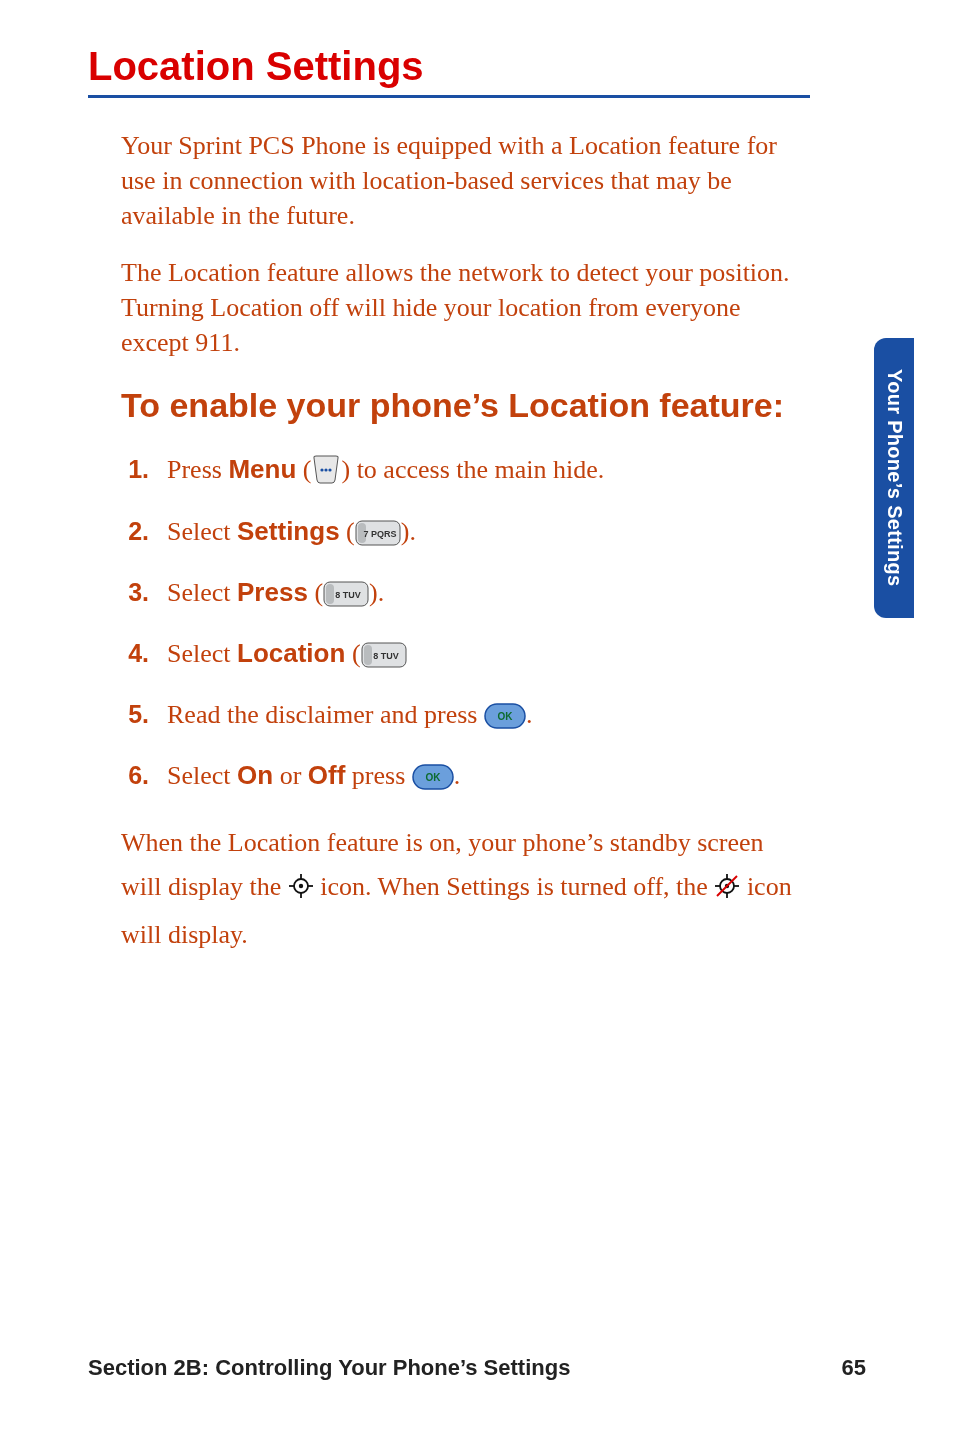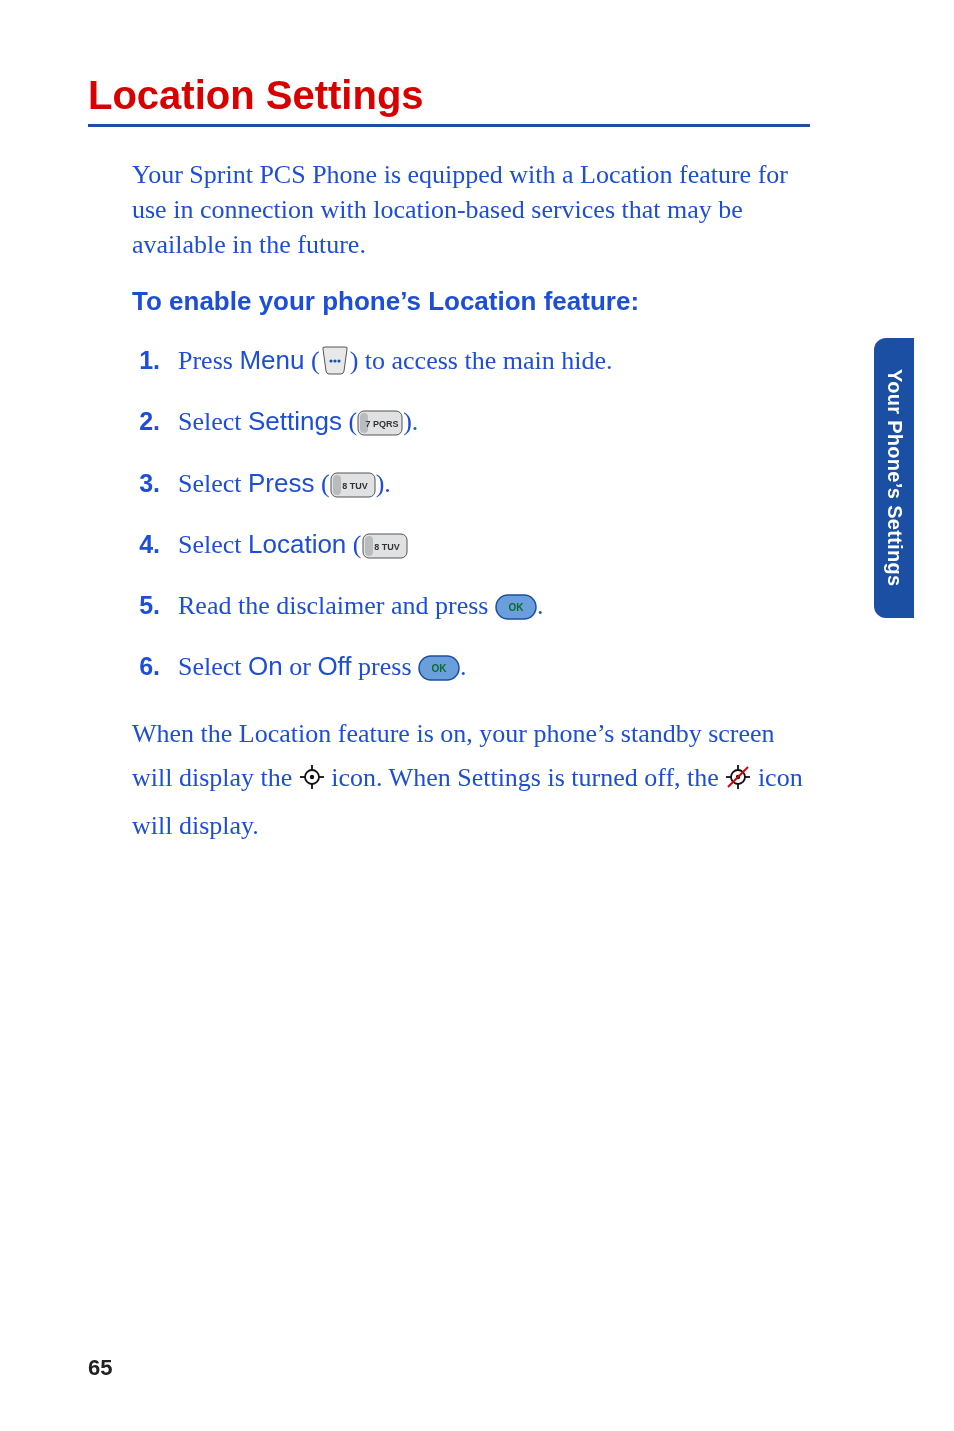--- a/index.html
+++ b/index.html
@@ -17,46 +17,46 @@
   .page {
     width: 954px;
     height: 1431px;
     position: relative;
     box-sizing: border-box;
   }
   .content {
     position: absolute;
     left: 88px;
     right: 144px;
-    top: 73px;
+    top: 44px;
   }
   h1.title {
     font-family: Arial, Helvetica, sans-serif;
     font-weight: 800;
     color: var(--red);
     font-size: 40px;
     margin: 0 0 6px 0;
     letter-spacing: 0px;
   }
   .title-rule {
     border: none;
     border-top: 3px solid var(--blue);
     margin: 0 0 30px 0;
   }
   .body {
     font-size: 26px;
     line-height: 1.35;
-    color: #1d4ed8;
-    margin-left: 44px;
+    color: #c2410c;
+    margin-left: 33px;
   }
   .body p { margin: 0 0 22px 0; }
   .subhead {
     font-family: Arial, Helvetica, sans-serif;
     font-weight: 700;
-    font-size: 26px;
+    font-size: 34px;
     margin: 6px 0 24px 0;
   }
   ol.steps {
     list-style: none;
     padding: 0;
     margin: 0 0 22px 0;
   }
   ol.steps > li {
     display: flex;
     align-items: flex-start;
@@ -69,21 +69,21 @@
     font-family: Arial, Helvetica, sans-serif;
     font-weight: 700;
     font-size: 25px;
     min-width: 28px;
     text-align: right;
     padding-top: 1px;
   }
   .step-text { flex: 1; }
   .ui-bold {
     font-family: Arial, Helvetica, sans-serif;
-    font-weight: 400;
+    font-weight: 700;
     text-align: right;
   }
   
   .side-tab {
     position: absolute;
     right: 40px;
     top: 338px;
     width: 40px;
     height: 280px;
     background: var(--blue);
@@ -125,20 +125,21 @@
 </head>
 <body>
 
 <div class="page">
   <div class="content">
     <h1 class="title">Location Settings</h1>
     <hr class="title-rule">
 
     <div class="body">
       <p>Your Sprint PCS Phone is equipped with a Location feature for use in connection with location-based services that may be available in the future.</p>
+      <p>The Location feature allows the network to detect your position. Turning Location off will hide your location from everyone except 911.</p>
 
       <div class="subhead">To enable your phone’s Location feature:</div>
 
       <ol class="steps">
 
         <li>
           <span class="step-num">1.</span>
           <span class="step-text">
             <span>Press </span><span class="ui-bold">Menu</span><span> (</span><span class="icon">
               <svg width="30" height="30" viewBox="0 0 30 30">
@@ -239,15 +240,16 @@
         </span><span> icon will display.</span>
       </p>
     </div>
   </div>
 
   <div class="side-tab">
     <span>Your Phone’s Settings</span>
   </div>
 
   <div class="footer">
+    <span>Section 2B: Controlling Your Phone’s Settings</span>
     <span>65</span>
   </div>
 </div>
 
 </body></html>

